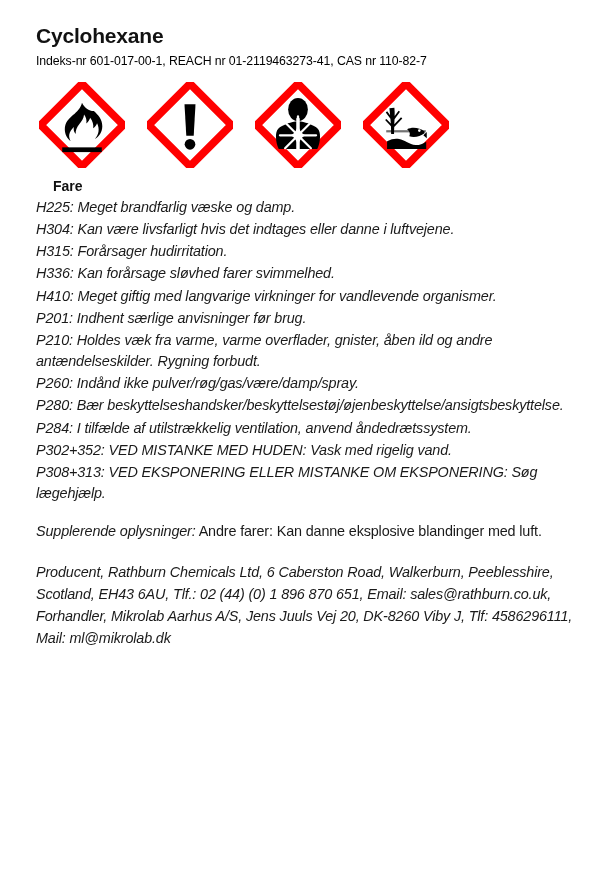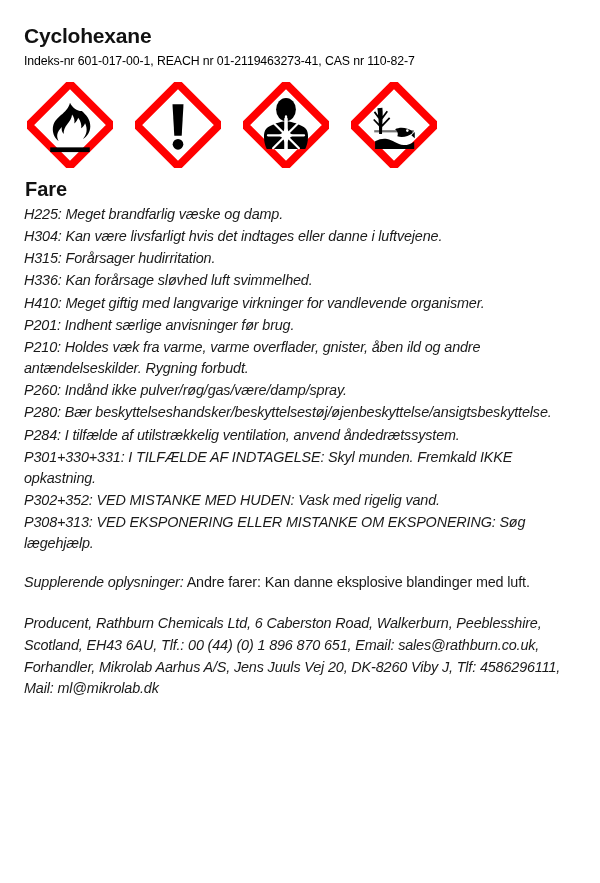--- a/index.html
+++ b/index.html
@@ -12,21 +12,21 @@
     width: 600px;
     height: 883px;
     font-family: "Liberation Sans", sans-serif;
     color: #1a1a1a;
     overflow: hidden;
   }
   .label-sheet {
     width: 600px;
     height: 883px;
     box-sizing: border-box;
-    padding: 24px 22px 10px 24px;
+    padding: 24px 22px 10px 36px;
     background: #ffffff;
     position: relative;
   }
 
   
   .product-title {
     font-size: 21px;
     font-weight: bold;
     letter-spacing: -0.2px;
     line-height: 1.1;
@@ -56,23 +56,23 @@
     position: relative;
   }
   .pictogram svg {
     display: block;
     width: 86px;
     height: 86px;
   }
 
   
   .signal-word {
-    font-size: 20px;
+    font-size: 14px;
     font-weight: bold;
-    margin: 0 0 3px 1px;
+    margin: 0 0 3px 17px;
     color: #111111;
   }
   .statement-list {
     list-style: none;
     margin: 0;
     padding: 0;
     font-style: italic;
   }
   .statement {
     font-size: 14.4px;
@@ -172,31 +172,30 @@
     </div>
 
   </div>
 
   <div class="signal-word">Fare</div>
 
   <ul class="statement-list">
     <li class="statement">H225: Meget brandfarlig væske og damp.</li>
     <li class="statement">H304: Kan være livsfarligt hvis det indtages eller danne i luftvejene.</li>
     <li class="statement">H315: Forårsager hudirritation.</li>
-    <li class="statement">H336: Kan forårsage sløvhed luft svimmelhed.</li>
+    <li class="statement">H336: Kan forårsage sløvhed farer svimmelhed.</li>
     <li class="statement">H410: Meget giftig med langvarige virkninger for vandlevende organismer.</li>
     <li class="statement">P201: Indhent særlige anvisninger før brug.</li>
     <li class="statement">P210: Holdes væk fra varme, varme overflader, gnister, åben ild og andre antændelseskilder. Rygning forbudt.</li>
     <li class="statement">P260: Indånd ikke pulver/røg/gas/være/damp/spray.</li>
     <li class="statement">P280: Bær beskyttelseshandsker/beskyttelsestøj/øjenbeskyttelse/ansigtsbeskyttelse.</li>
     <li class="statement">P284: I tilfælde af utilstrækkelig ventilation, anvend åndedrætssystem.</li>
-    <li class="statement">P301+330+331: I TILFÆLDE AF INDTAGELSE: Skyl munden. Fremkald IKKE opkastning.</li>
     <li class="statement">P302+352: VED MISTANKE MED HUDEN: Vask med rigelig vand.</li>
     <li class="statement">P308+313: VED EKSPONERING ELLER MISTANKE OM EKSPONERING: Søg lægehjælp.</li>
   </ul>
 
   <p class="supplementary">
     <span class="supp-lead">Supplerende oplysninger:</span><span> Andre farer: Kan danne eksplosive blandinger med luft.</span>
   </p>
 
-  <p class="supplier-block">Producent, Rathburn Chemicals Ltd, 6 Caberston Road, Walkerburn, Peeblesshire, Scotland, EH43 6AU, Tlf.: 00 (44) (0) 1 896 870 651, Email: sales@rathburn.co.uk, Forhandler, Mikrolab Aarhus A/S, Jens Juuls Vej 20, DK-8260 Viby J, Tlf: 4586296111, Mail: ml@mikrolab.dk</p>
+  <p class="supplier-block">Producent, Rathburn Chemicals Ltd, 6 Caberston Road, Walkerburn, Peeblesshire, Scotland, EH43 6AU, Tlf.: 02 (44) (0) 1 896 870 651, Email: sales@rathburn.co.uk, Forhandler, Mikrolab Aarhus A/S, Jens Juuls Vej 20, DK-8260 Viby J, Tlf: 4586296111, Mail: ml@mikrolab.dk</p>
 
 </div>
 
 </body></html>

